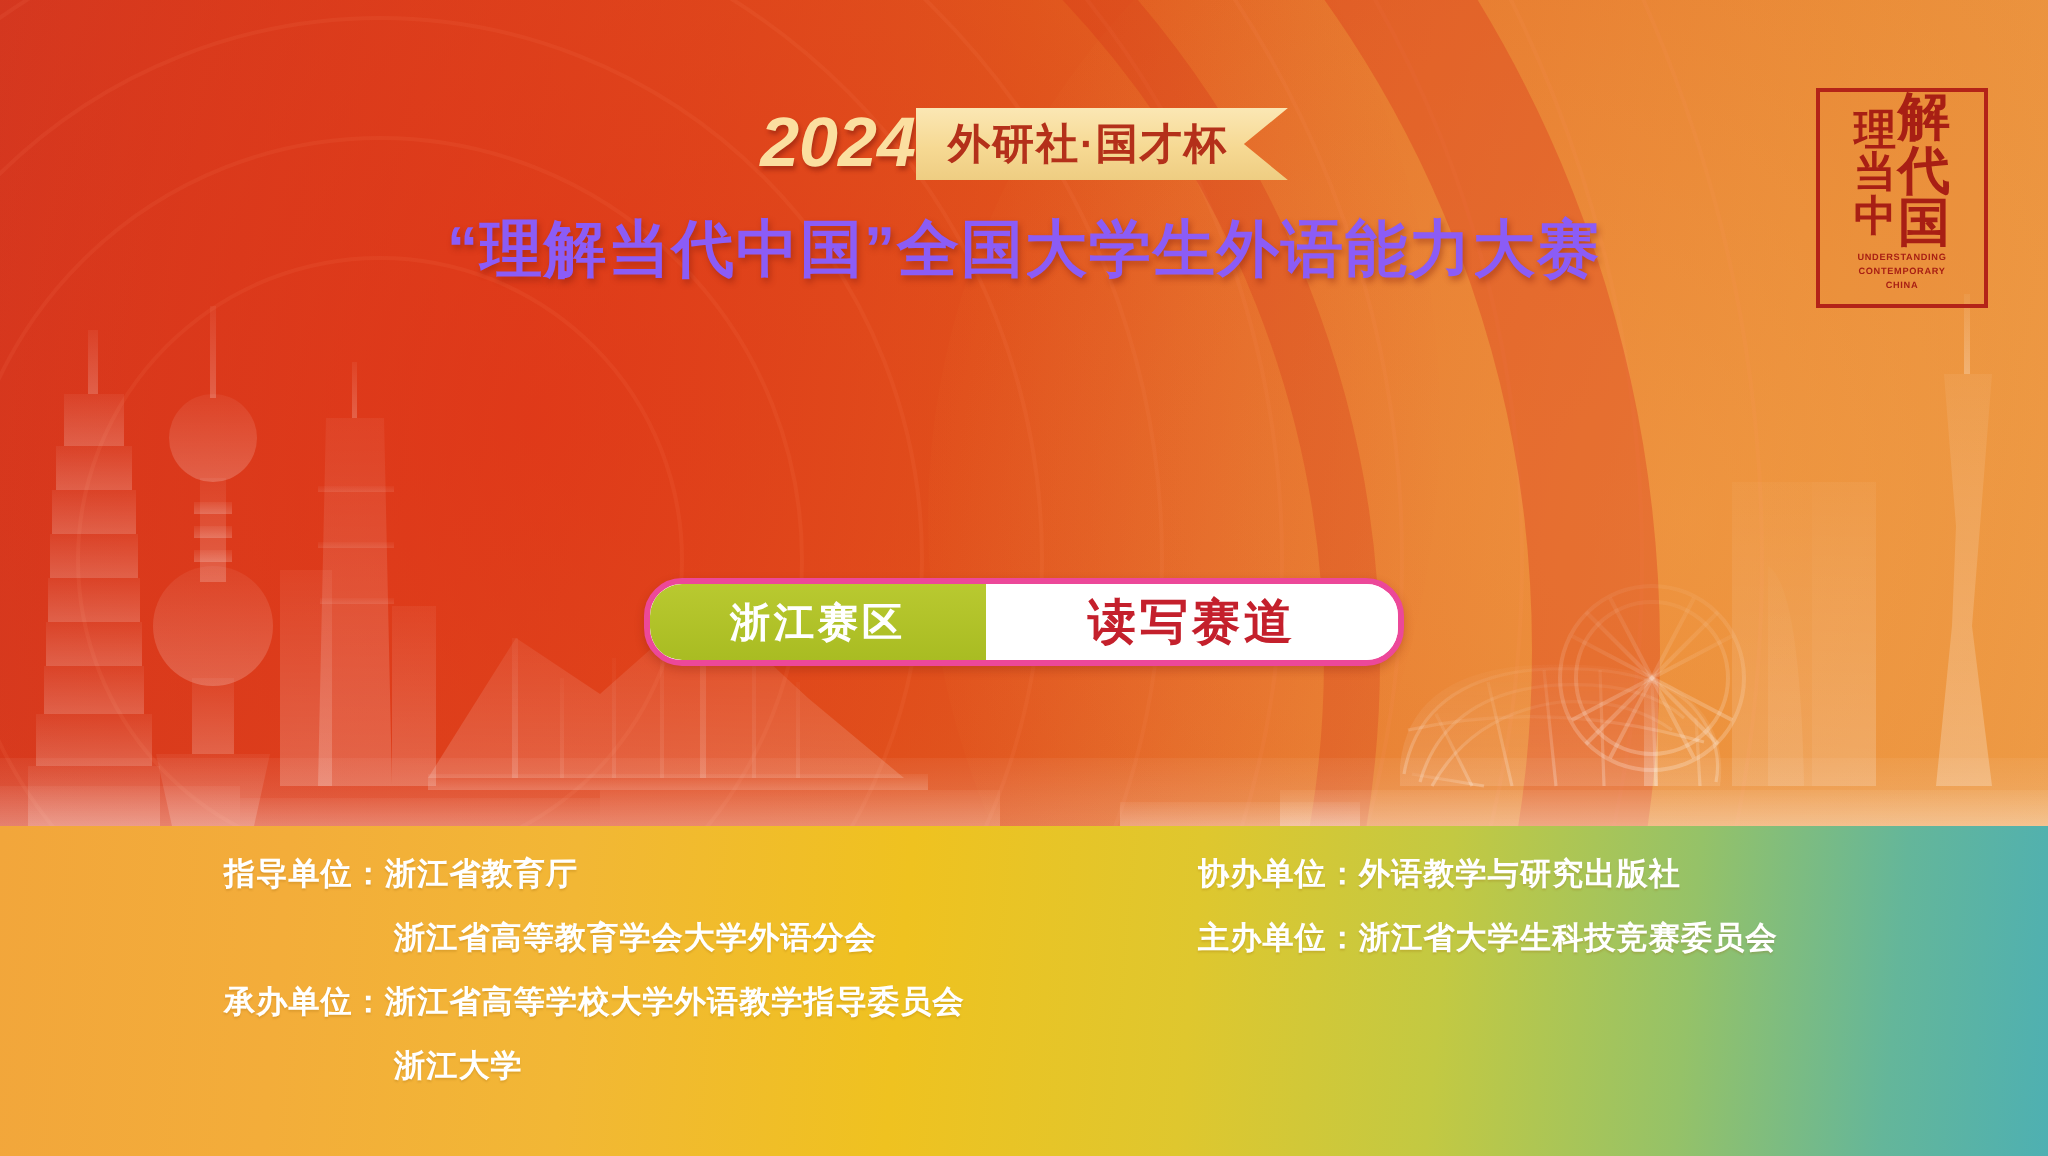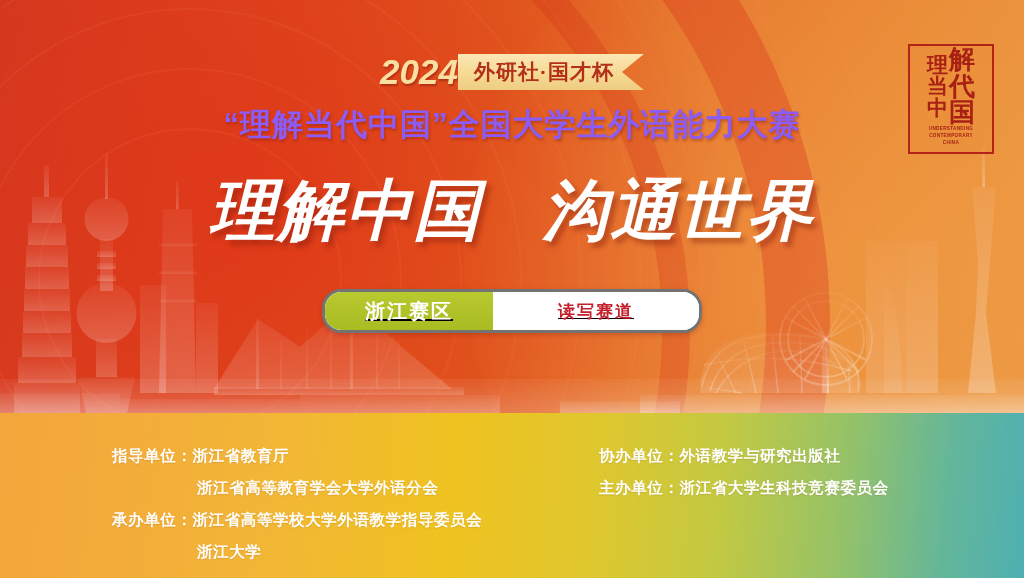--- a/index.html
+++ b/index.html
@@ -200,24 +200,23 @@
     left: 0; right: 0; top: 289px;
     display: flex;
     justify-content: center;
   }
   .pill {
     display: flex;
     align-items: stretch;
     height: 38px;
     border-radius: 19px;
     background: #ffffff;
-    border: 3px solid #737373;
+    border: 3px solid #ec4899;
     overflow: hidden;
     box-shadow: 0 2px 5px rgba(130,25,12,0.30);
-    text-decoration: underline;
   }
   .pill-left {
     display: flex;
     align-items: center;
     justify-content: center;
     min-width: 140px;
     padding: 0 14px;
     background: linear-gradient(180deg,#b9c930 0%, #a9bc22 100%);
     color: #ffffff;
     font-size: 20px;
@@ -226,21 +225,21 @@
     border-radius: 16px 0 0 16px;
   }
   .pill-right {
     display: flex;
     align-items: center;
     justify-content: center;
     min-width: 170px;
     padding: 0 18px;
     background: #ffffff;
     color: #c4202c;
-    font-size: 17px;
+    font-size: 24px;
     font-weight: 700;
     letter-spacing: 2px;
   }
 
   
   .footer {
     position: absolute;
     left: 0; right: 0; bottom: 0;
     height: 165px;
     background: linear-gradient(95deg,
@@ -251,21 +250,21 @@
         #dfc72e 58%,
         #c3c942 70%,
         #95c268 82%,
         #64b69a 92%,
         #4eb0b2 100%);
   }
   .footer-inner {
     position: relative;
     width: 100%; height: 100%;
     display: flex;
-    padding-top: 33px;
+    padding-top: 14px;
     box-sizing: border-box;
   }
   .fcol {
     flex: 1;
     display: flex;
     flex-direction: column;
     gap: 11px;
   }
   .fcol.left  { padding-left: 112px; }
   .fcol.right { padding-left: 62px; }
@@ -451,21 +450,20 @@
     </div>
   </div>
 
   <div class="year-row">
     <div class="year">2024</div>
     <div class="ribbon">外研社·国才杯</div>
   </div>
 
   <div class="subtitle">“理解当代中国”全国大学生外语能力大赛</div>
 
-  <div class="slogan">理解中国   沟通世界</div>
 
   <div class="pill-wrap">
     <div class="pill">
       <div class="pill-left">浙江赛区</div>
       <div class="pill-right">读写赛道</div>
     </div>
   </div>
 
   <div class="footer">
     <div class="footer-inner">

